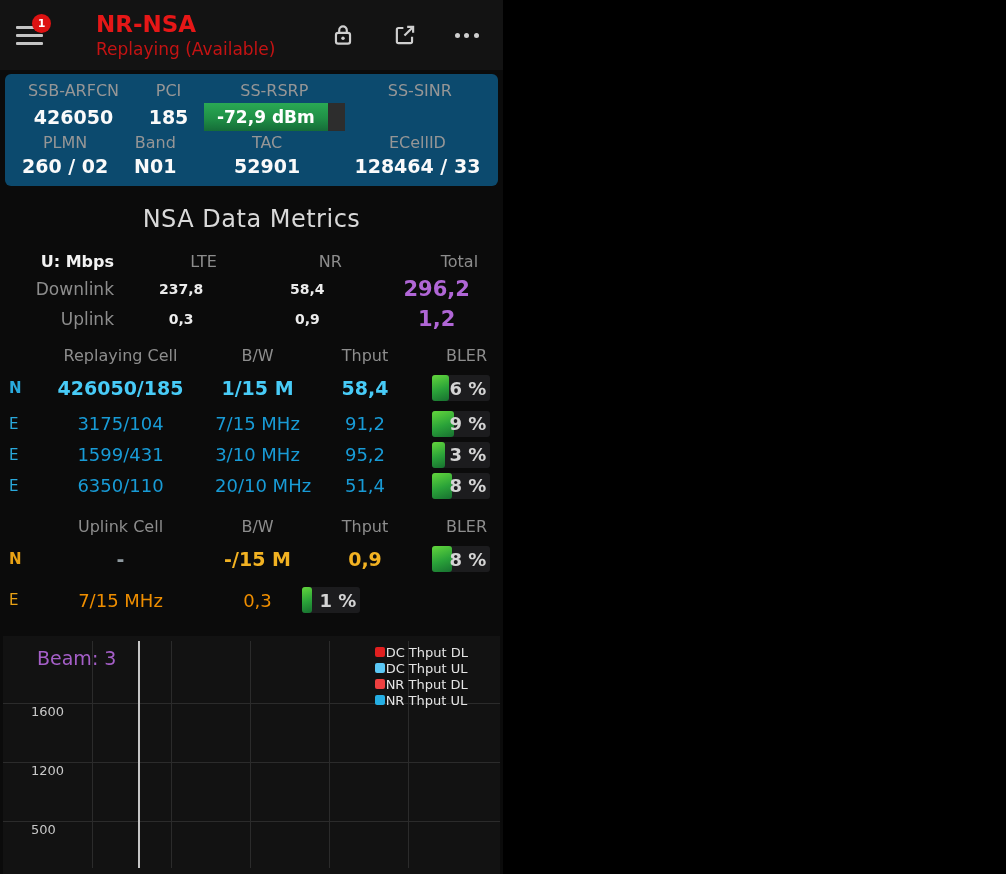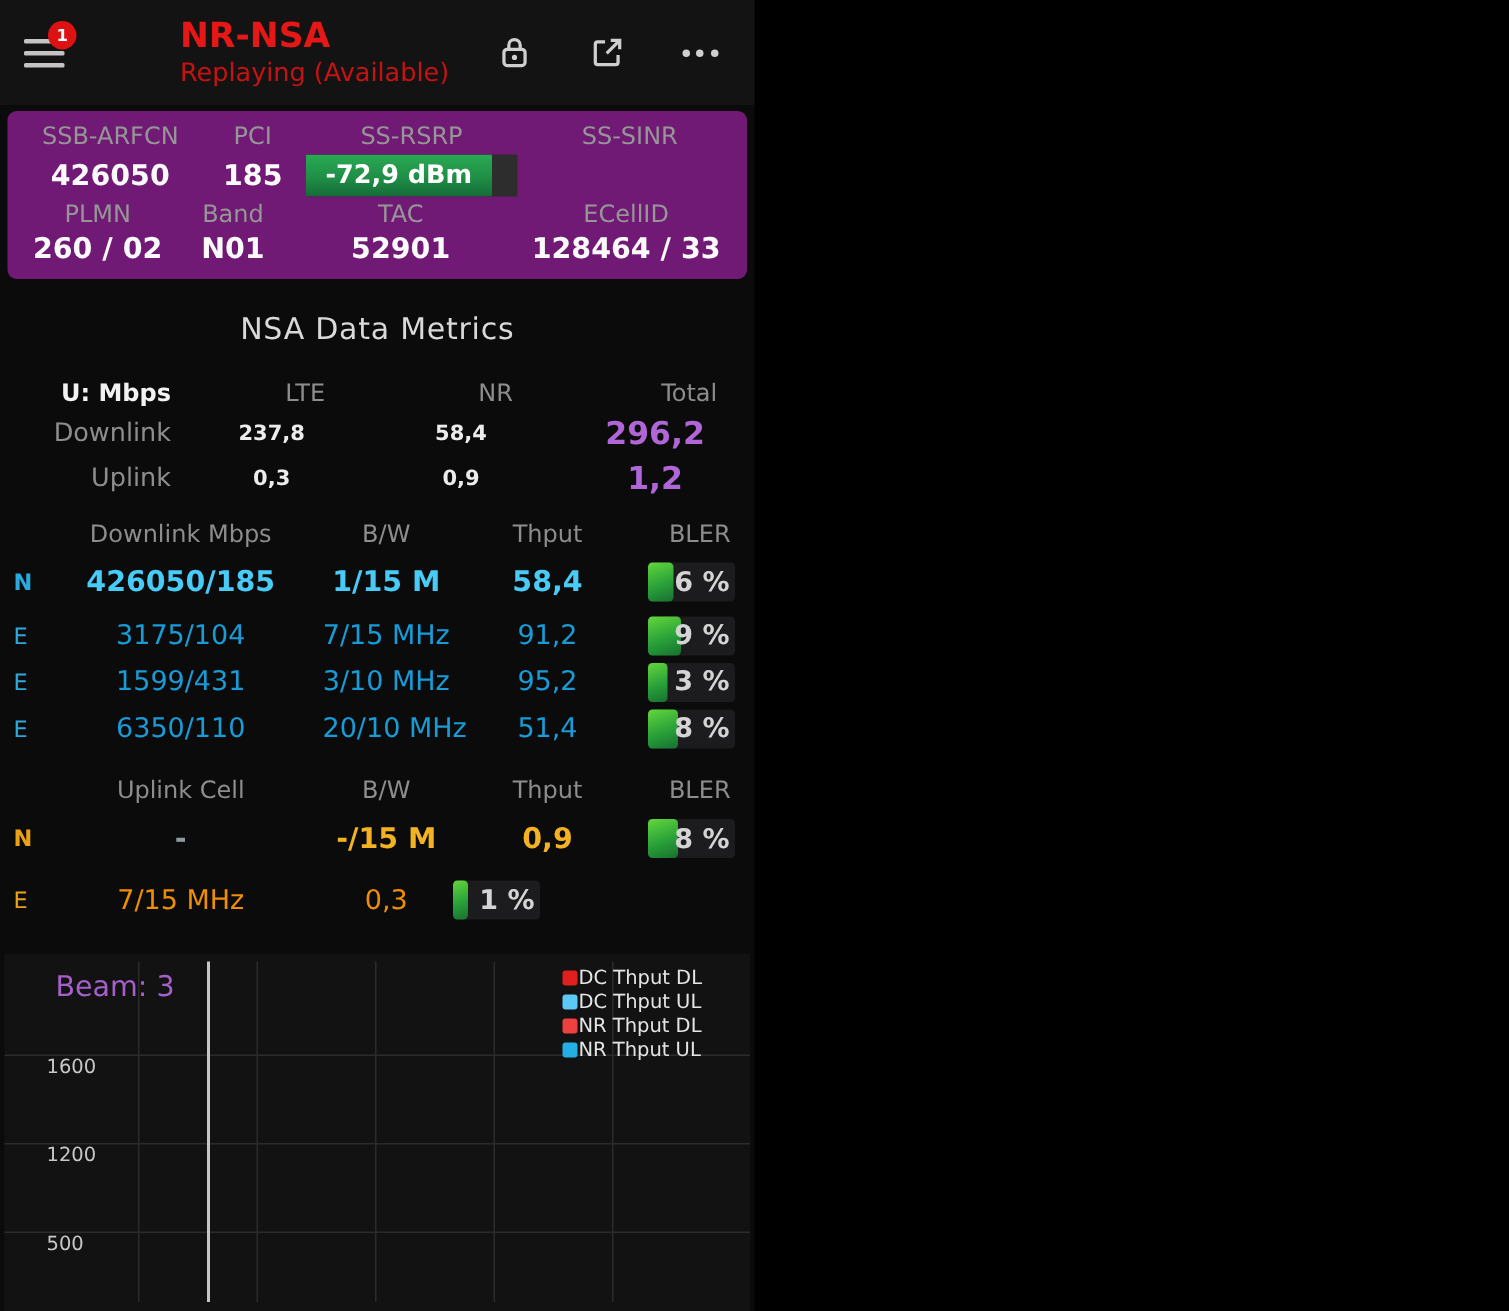--- a/index.html
+++ b/index.html
@@ -6,43 +6,43 @@
   body{width:1006px;height:874px;overflow:hidden;display:flex;font-family:"DejaVu Sans",sans-serif;-webkit-font-smoothing:antialiased;}
   .panel{position:relative;width:503px;height:874px;background:#0b0b0b;overflow:hidden;}
 
   
   .topbar{height:70px;display:flex;align-items:center;background:#131313;padding:0 0 0 16px;box-sizing:border-box;}
   .menu{position:relative;width:34px;height:34px;flex:0 0 auto;cursor:pointer;}
   .burger{position:absolute;left:0;top:8px;width:27px;}
   .burger span{display:block;height:3px;background:#c4c4c4;margin-bottom:5px;border-radius:1px;}
   .badge{position:absolute;left:16px;top:-4px;width:19px;height:19px;border-radius:50%;background:#dd1212;color:#fff;
          font-size:11px;font-weight:700;display:flex;align-items:center;justify-content:center;}
-  .titles{margin-left:70px;line-height:1.15;}
+  .titles{margin-left:46px;line-height:1.15;}
   .app-title{color:#e61717;font-size:23px;font-weight:700;}
   .app-sub{color:#c51313;font-size:17px;margin-top:3px;}
   .actions{margin-left:auto;display:flex;align-items:center;gap:34px;padding-right:22px;}
   .icon-btn{background:none;border:none;padding:0;width:28px;height:28px;display:flex;align-items:center;justify-content:center;cursor:pointer;}
   .icon-btn svg{stroke:#cfcfcf;fill:none;stroke-width:2;}
   .kebab span{display:block;width:5px;height:5px;border-radius:50%;background:#cfcfcf;margin:2.5px auto;}
 
   
-  .card{margin:4px 5px 0;background:#701a75;border-radius:6px;padding:6px 6px 8px;box-sizing:border-box;}
+  .card{margin:4px 5px 0;background:#0c4a6e;border-radius:6px;padding:6px 6px 8px;box-sizing:border-box;}
   .cardrow{display:grid;align-items:center;}
   .cr1{grid-template-columns:26% 13.5% 30.5% 30%;}
   .cr2{grid-template-columns:22.5% 15% 31.5% 31%;}
   .clabel{color:#969696;font-size:16px;text-align:center;height:22px;line-height:22px;white-space:nowrap;overflow:hidden;}
   .cvalue{color:#fafafa;font-size:19px;font-weight:600;text-align:center;height:30px;line-height:30px;white-space:nowrap;}
   .cvalue.second{height:24px;line-height:24px;}
   .barwrap{height:28px;margin:1px 3px;background:#2d2d2d;position:relative;overflow:hidden;}
   .barfill{position:absolute;left:0;top:0;bottom:0;background:linear-gradient(180deg,#2aa954 0%,#1f8f46 55%,#156c38 100%);
            display:flex;align-items:center;justify-content:center;}
   .barfill span{color:#fff;font-size:17px;font-weight:600;white-space:nowrap;}
 
   
-  .mtitle{margin:18px 0 0;text-align:center;color:#d9d9d9;font-size:20px;font-weight:400;letter-spacing:.5px;height:30px;line-height:30px;}
+  .mtitle{margin:18px 0 0;text-align:center;color:#d9d9d9;font-size:24px;font-weight:400;letter-spacing:.5px;height:30px;line-height:30px;}
   .mtable{margin-top:14px;}
   .mrow{display:grid;grid-template-columns:118px 1fr 1fr 1.05fr;align-items:center;}
   .mrow>div{text-align:center;}
   .mrow .rowlab{text-align:right;padding-right:4px;}
   .mhead{height:26px;gap:44px;}
   .mhead .rowlab{color:#f2f2f2;font-size:16px;font-weight:600;}
   .mhead .col{color:#8d8d8d;font-size:16px;}
   .mdata{height:30px;}
   .mdata .rowlab{color:#8d8d8d;font-size:17px;}
   .mdata .val{color:#ececec;font-size:14px;font-weight:600;}
@@ -171,21 +171,21 @@
         <div class="mrow mdata">
           <div class="rowlab">Uplink</div>
           <div class="val">0,3</div>
           <div class="val">0,9</div>
           <div class="total">1,2</div>
         </div>
       </div>
       <div class="ctable downlink dl">
         <div class="crow chead">
           <div class="tag"></div>
-          <div>Downlink Mbps</div>
+          <div>Replaying Cell</div>
           <div>B/W</div>
           <div>Thput</div>
           <div>BLER</div>
         </div>
         <div class="crow cdata primary">
           <div class="tag">N</div>
           <div>426050/185</div>
           <div>1/15 M</div>
           <div>58,4</div>
           <div class="blercell">

